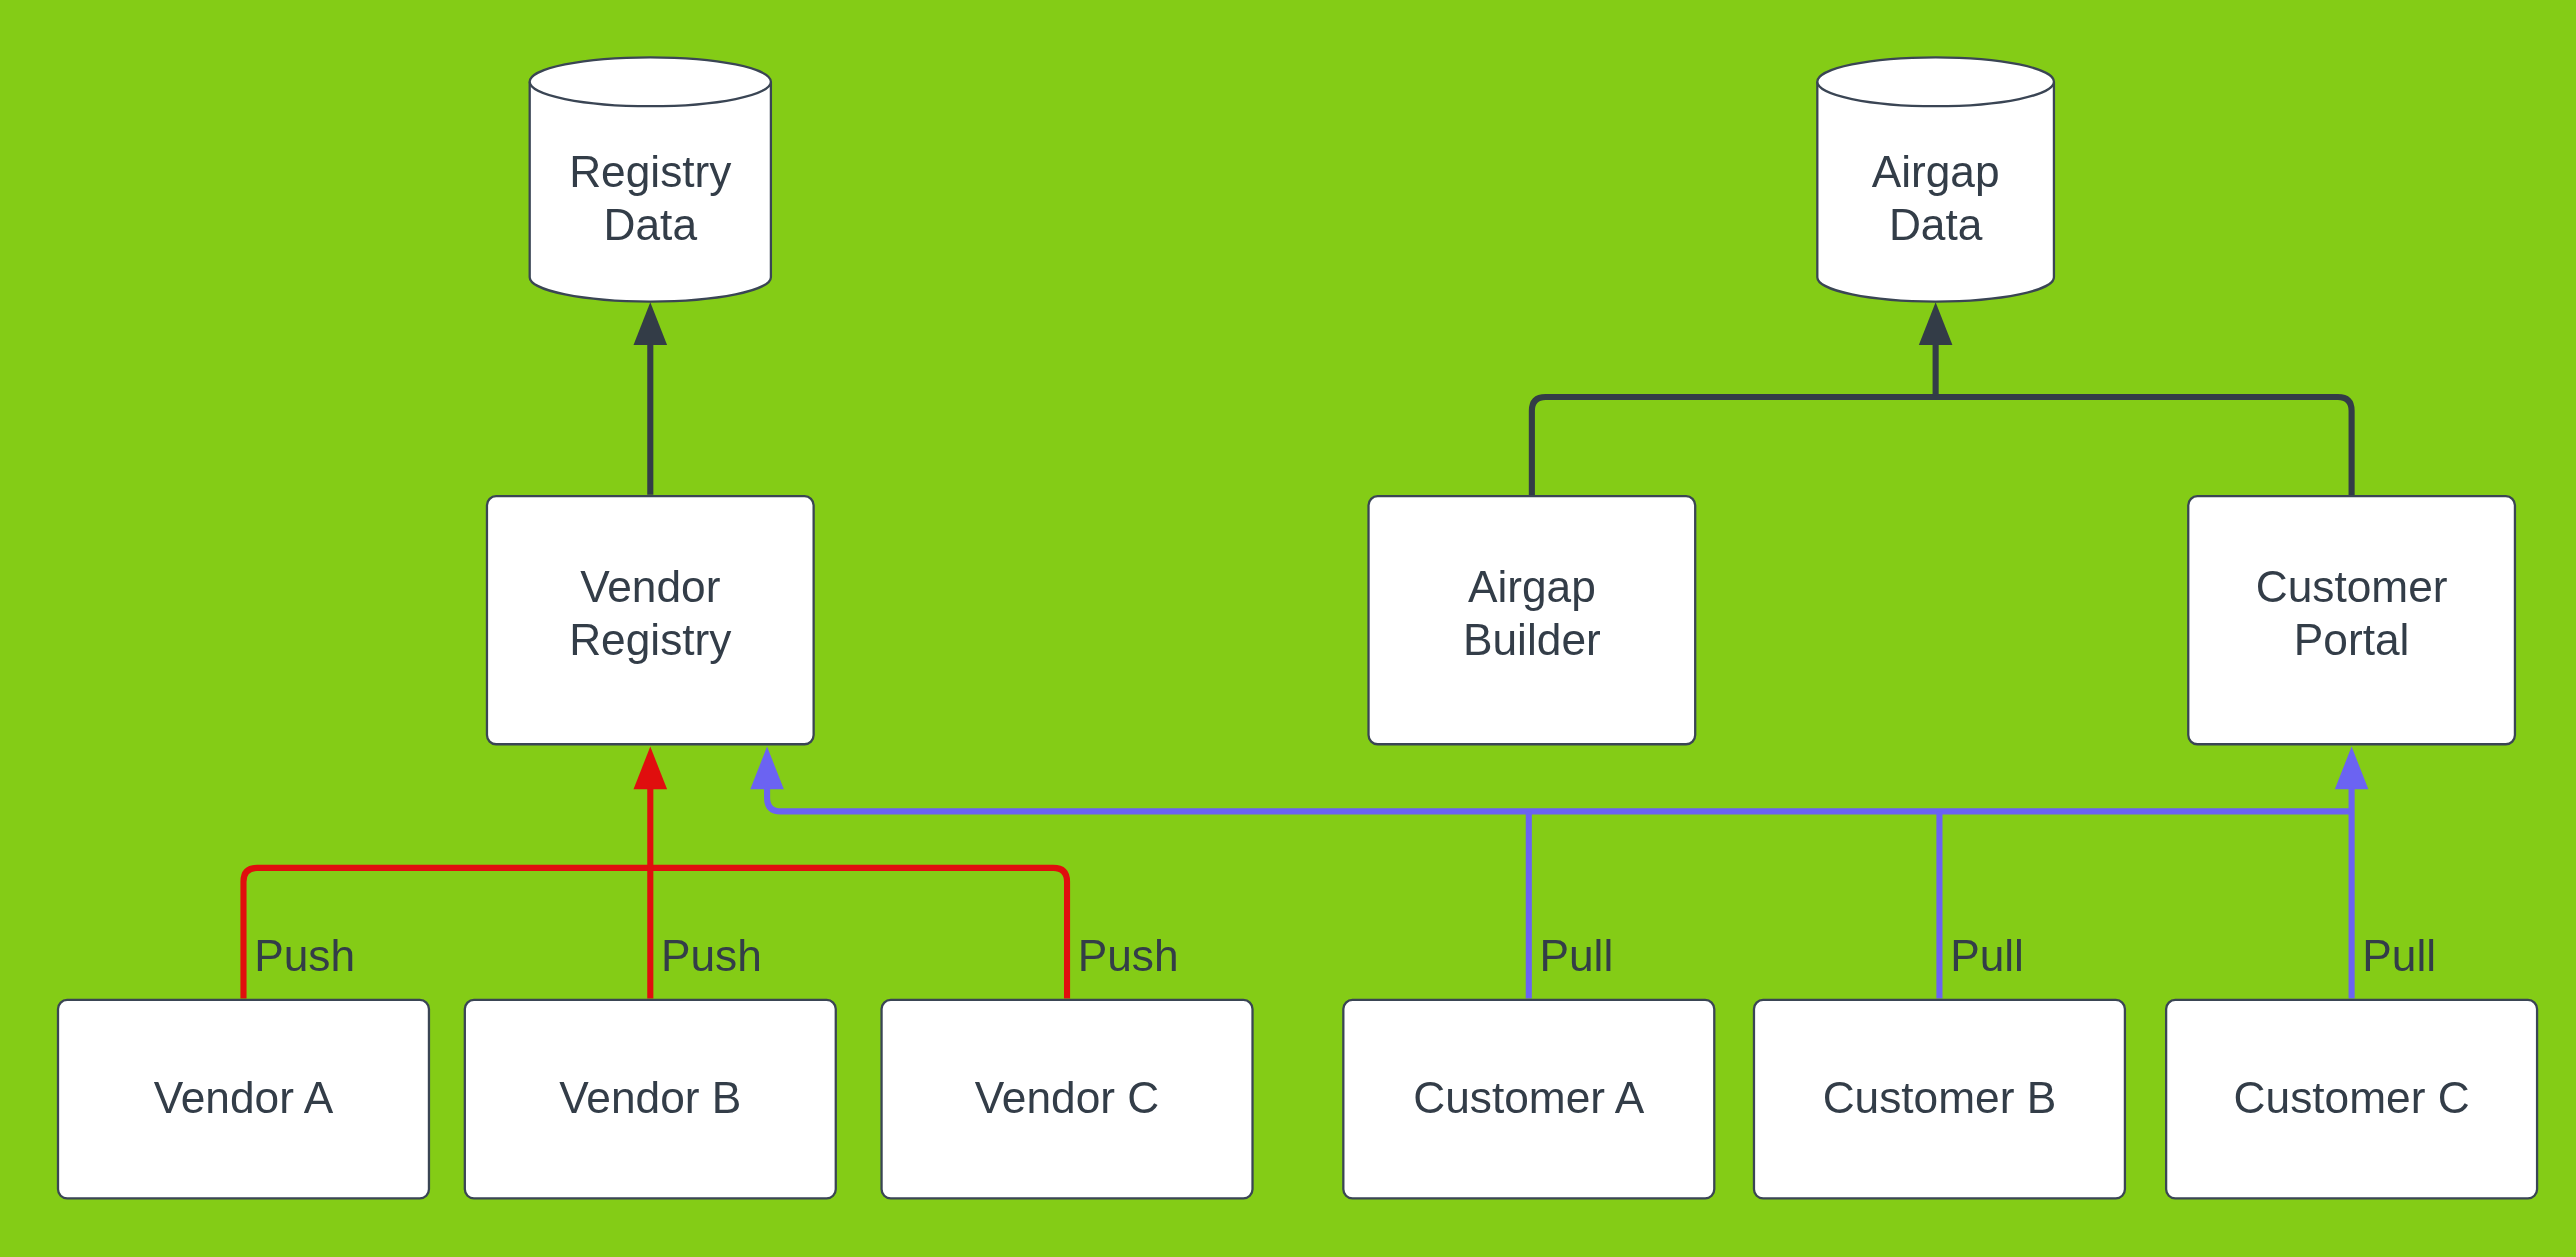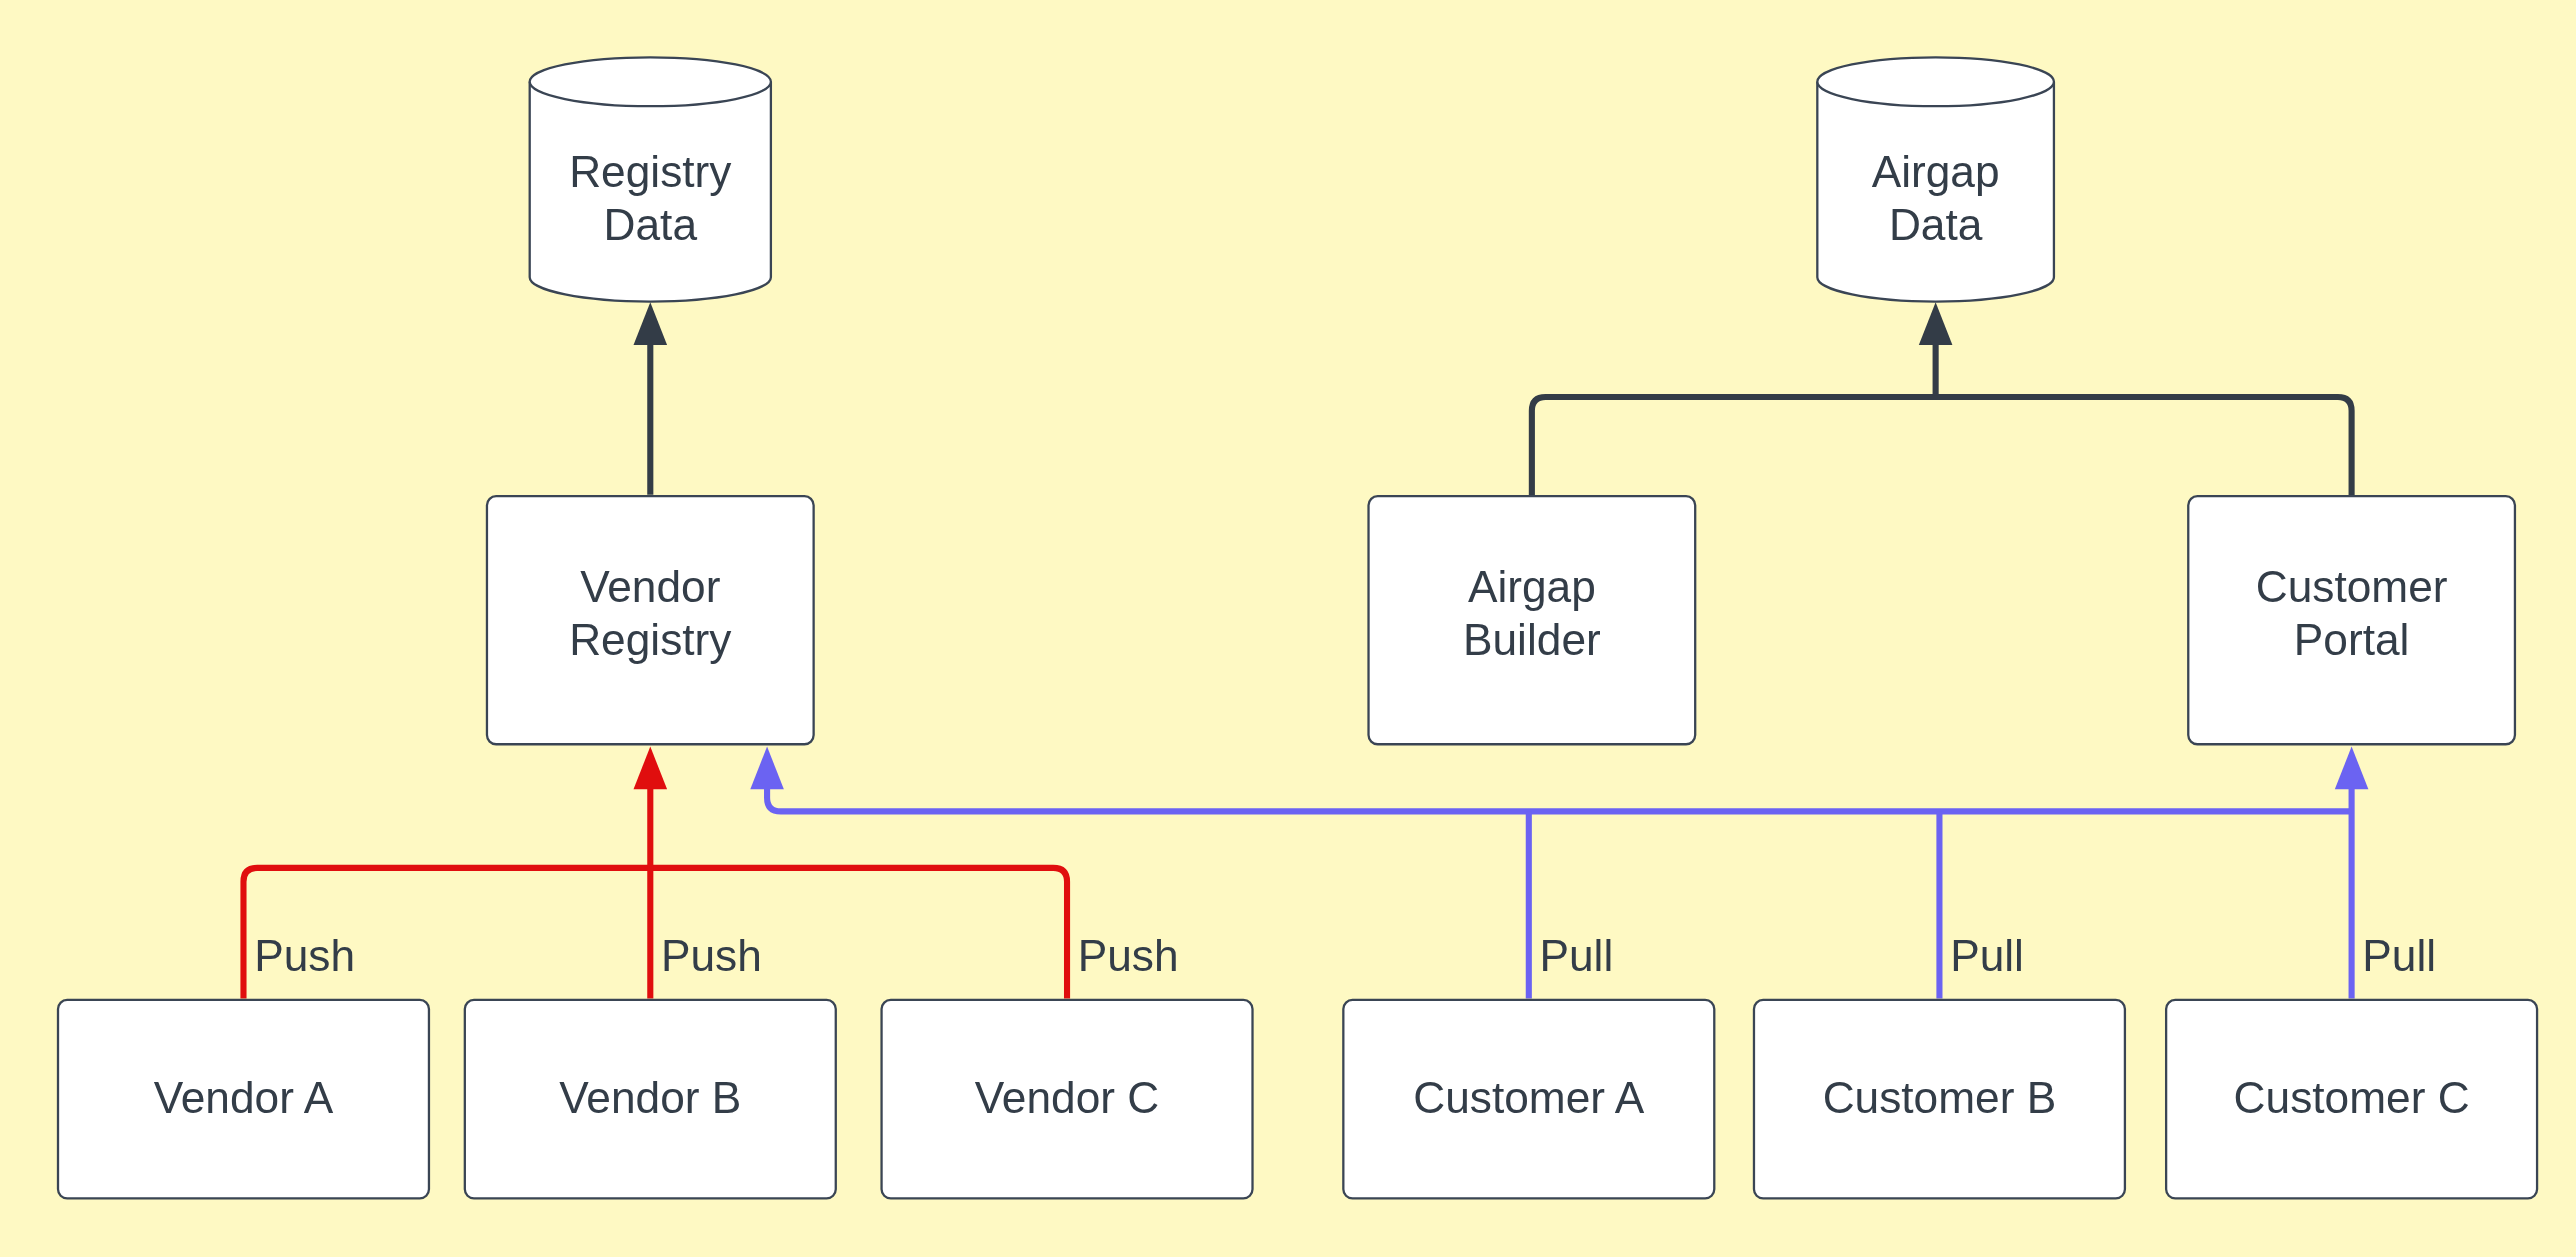--- a/index.html
+++ b/index.html
@@ -4,21 +4,21 @@
 <style>
   html, body {
     margin: 0;
     padding: 0;
     background: #ffffff;
   }
   .canvas {
     position: relative;
     width: 2576px;
     height: 1258px;
-    background: #fef9c3;
+    background: #84cc16;
     font-family: "Liberation Sans", sans-serif;
   }
   svg { display: block; }
   .edge {
     fill: none;
     stroke-width: 8px;
   }
   .node-shape {
     fill: #ffffff;
     stroke: #3a4554;

